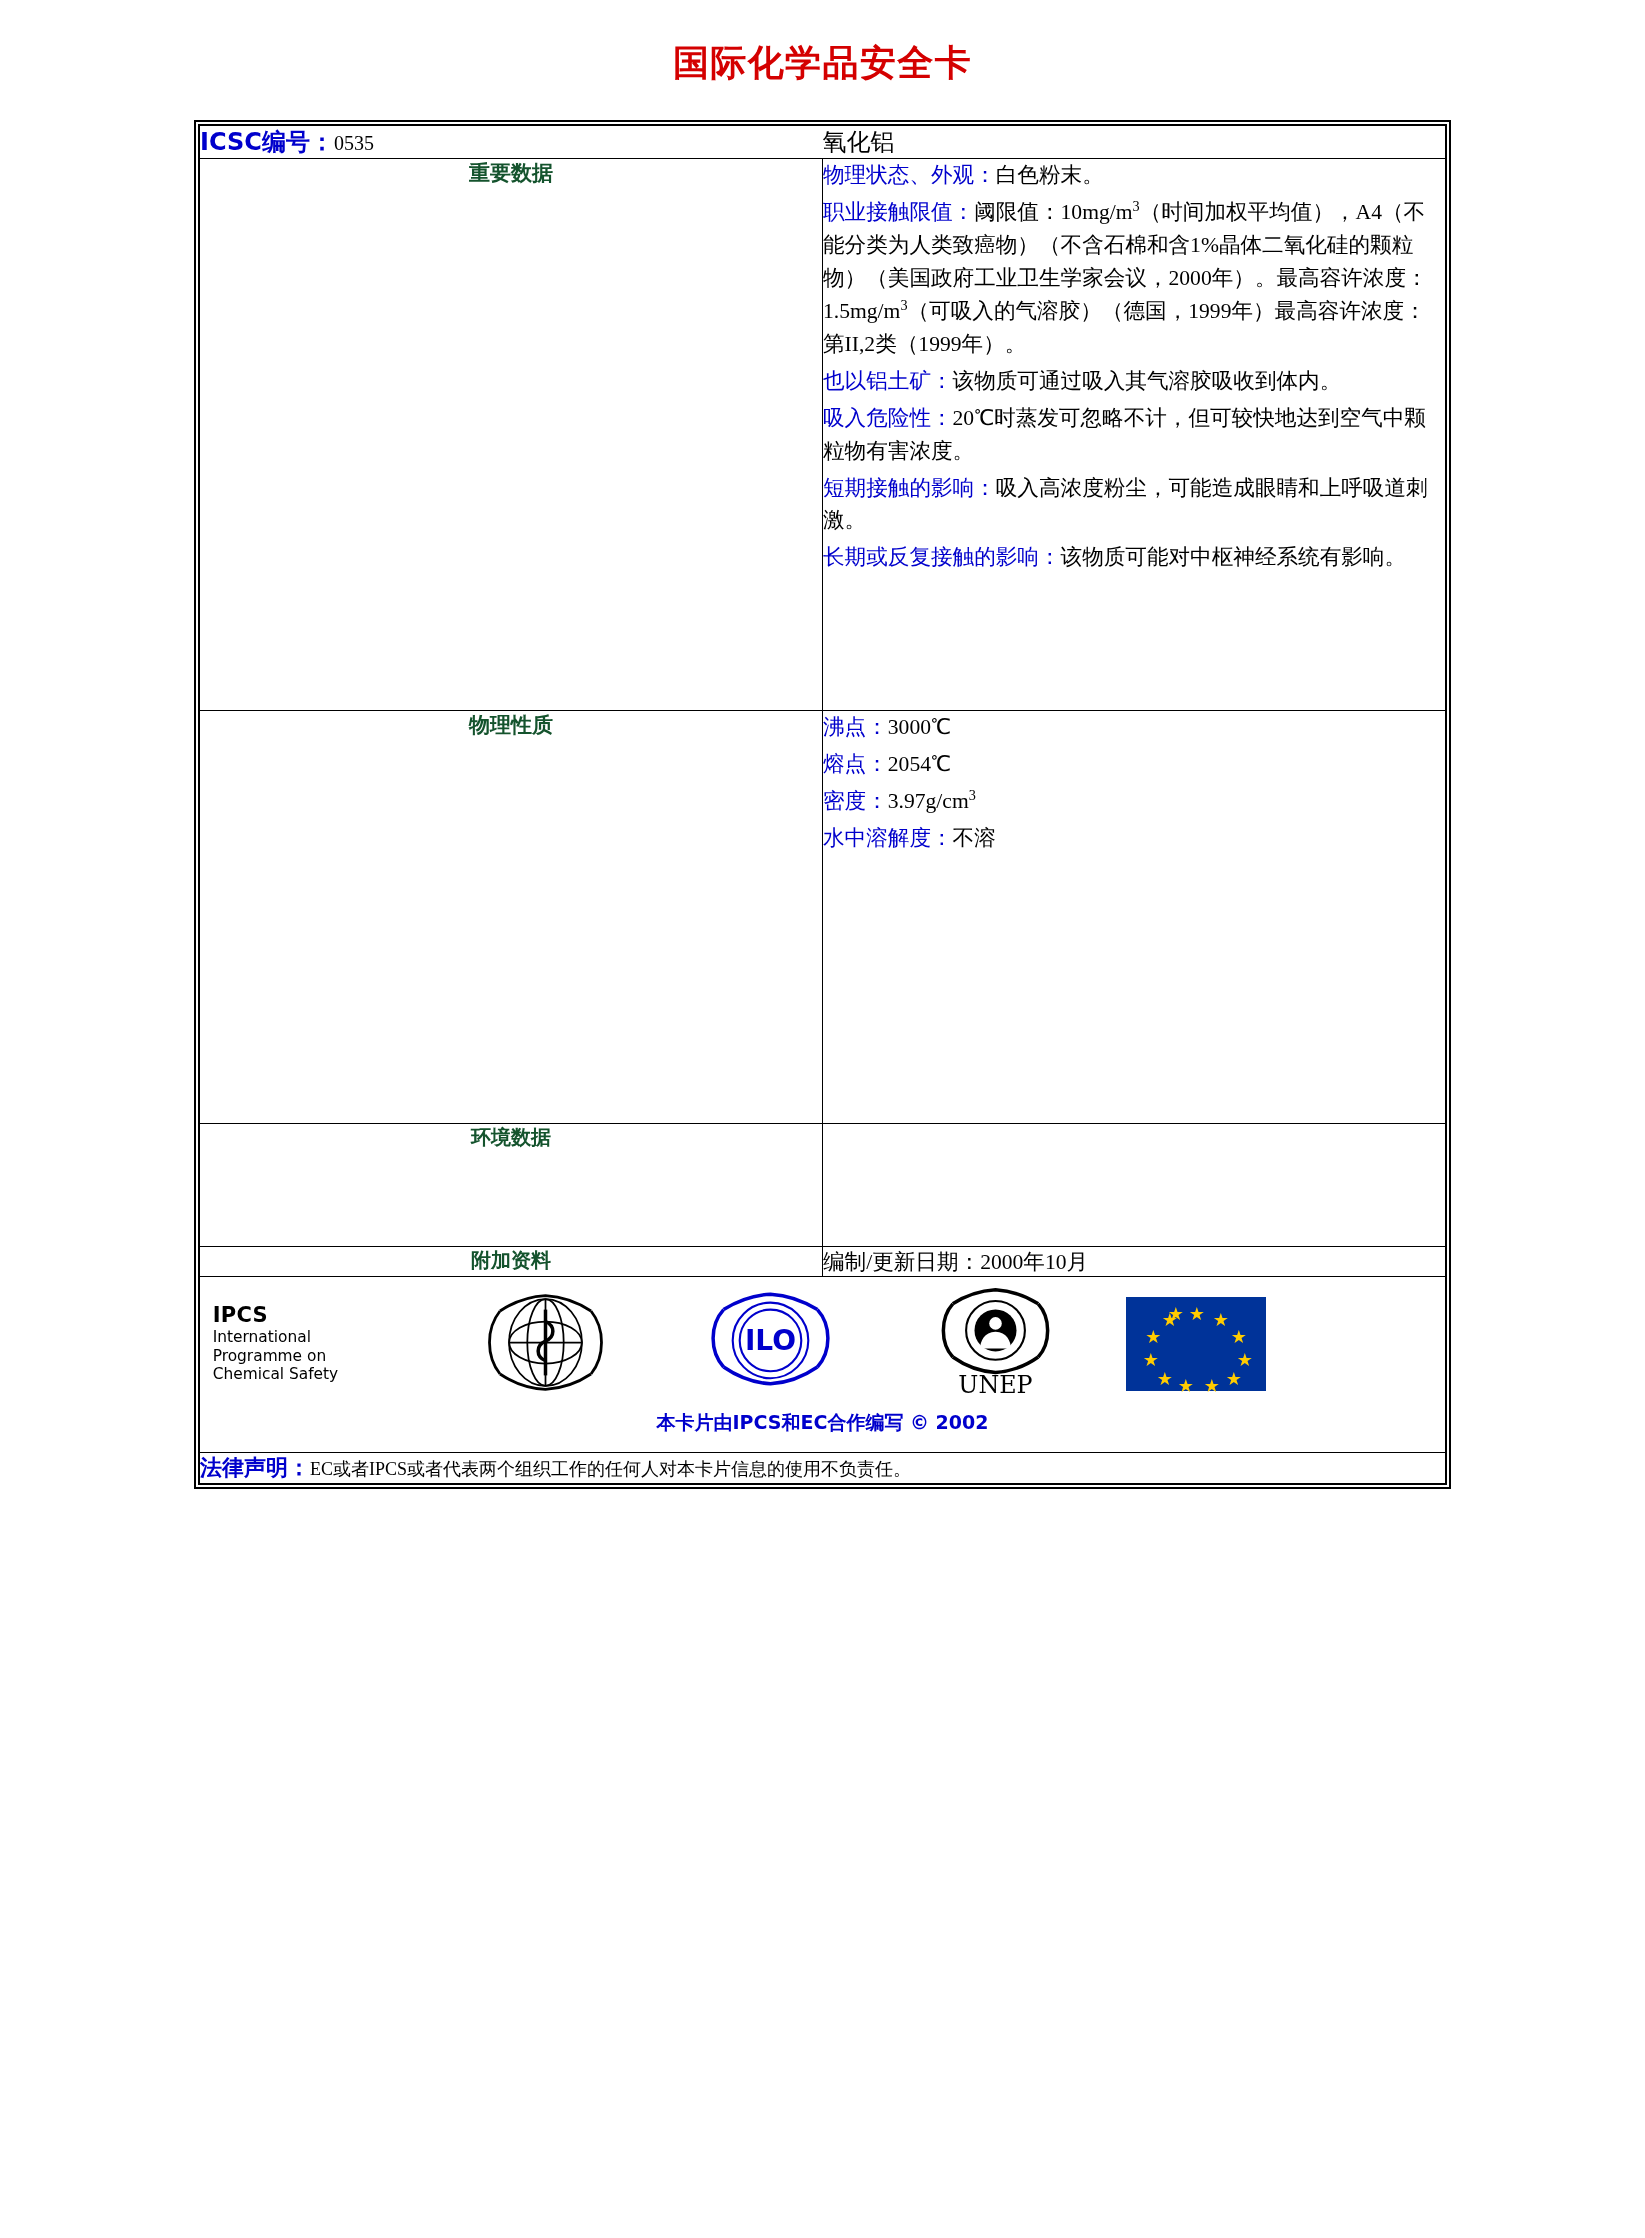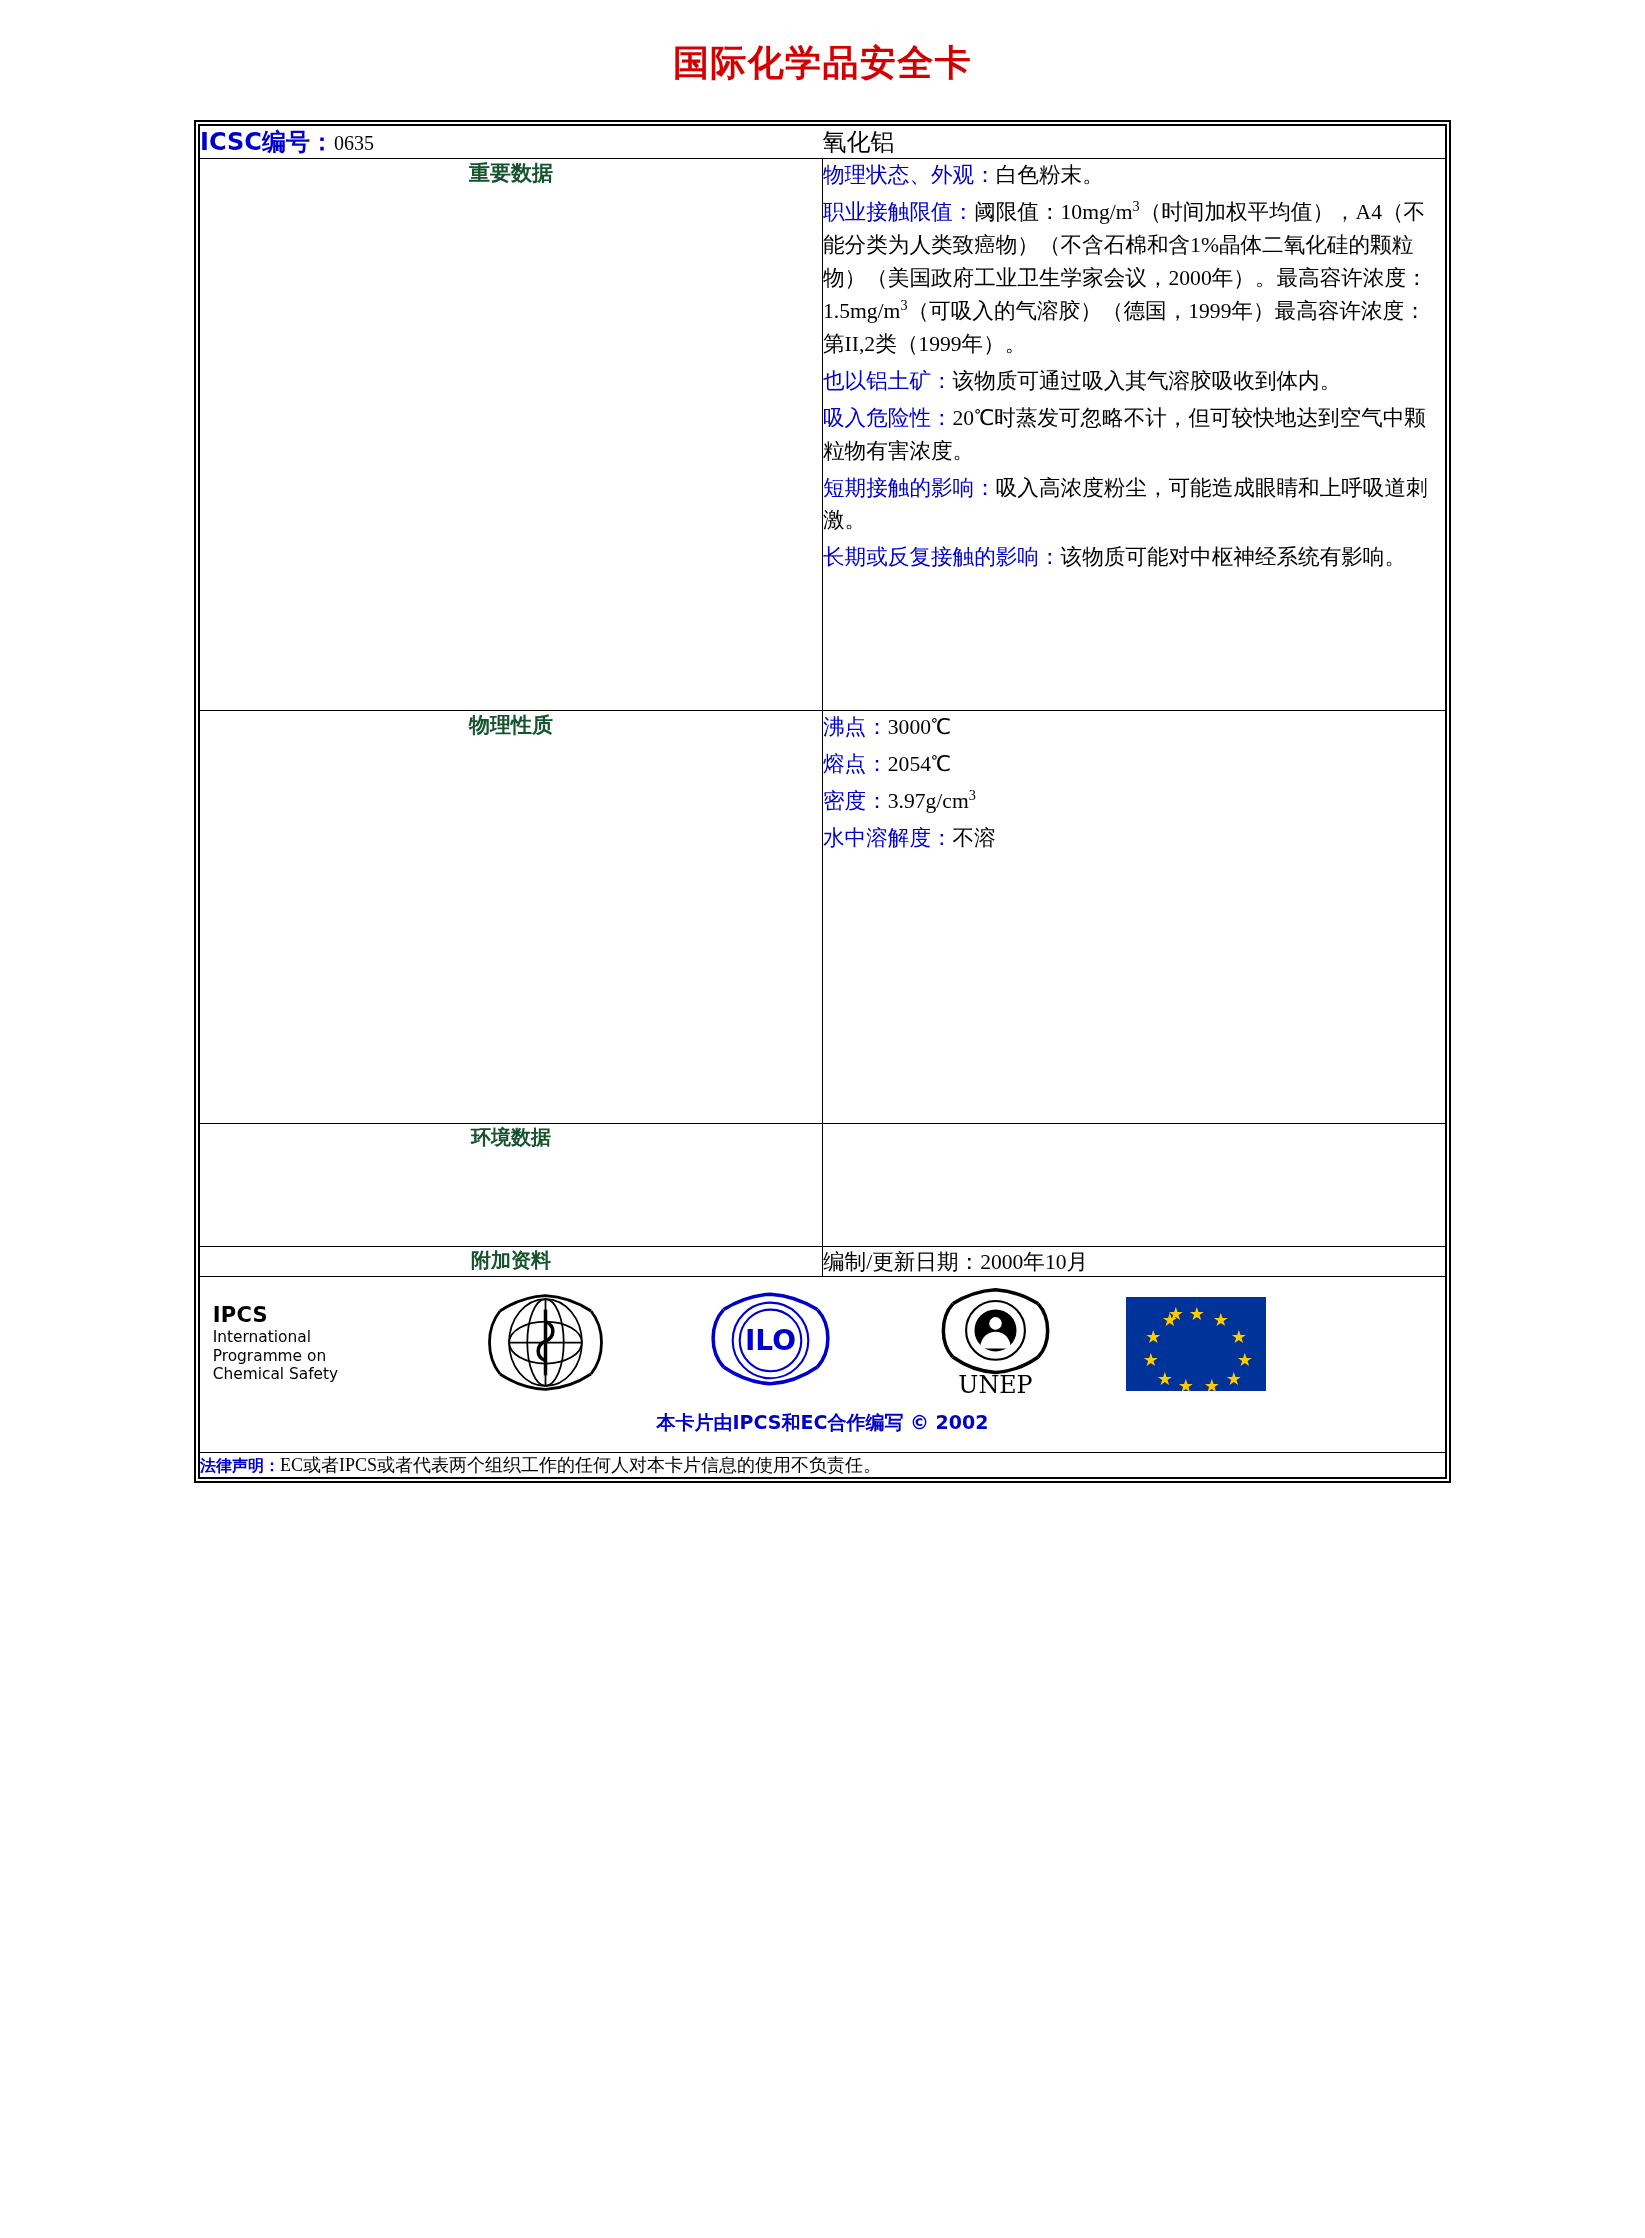--- a/index.html
+++ b/index.html
@@ -147,21 +147,21 @@
     padding-bottom: 8.4px;
   }
   .legal {
     padding: 7px 11.2px;
     font-size: 18px;
   }
   .legal .lg-label {
     color: #0000cc;
     font-family: "DejaVu Sans", sans-serif;
     font-weight: bold;
-    font-size: 16px;
+    font-size: 22px;
   }
   .eu-flag {
     width: 140px;
     height: 94px;
     background: #003399;
     position: relative;
   }
   .eu-flag .star {
     position: absolute;
     color: #ffcc00;
@@ -180,21 +180,21 @@
     <div class="inner">
       <table class="main">
 
         <tbody>
             <tr class="row-head">
           <td colspan="2">
             <table style="width:100%;border:0;border-collapse:collapse;">
               <tbody>
                     <tr>
                 <td style="border:0;padding:0;white-space:nowrap;width:50%;">
-                  <span class="icsc-label">ICSC编号：</span><span class="icsc-num">0635</span>
+                  <span class="icsc-label">ICSC编号：</span><span class="icsc-num">0535</span>
                 </td>
                 <td class="chem-name" style="border:0;padding:0;">
                   <span>氧化铝</span>
                 </td>
               </tr>
             </tbody>
                 </table>
           </td>
         </tr>
 

